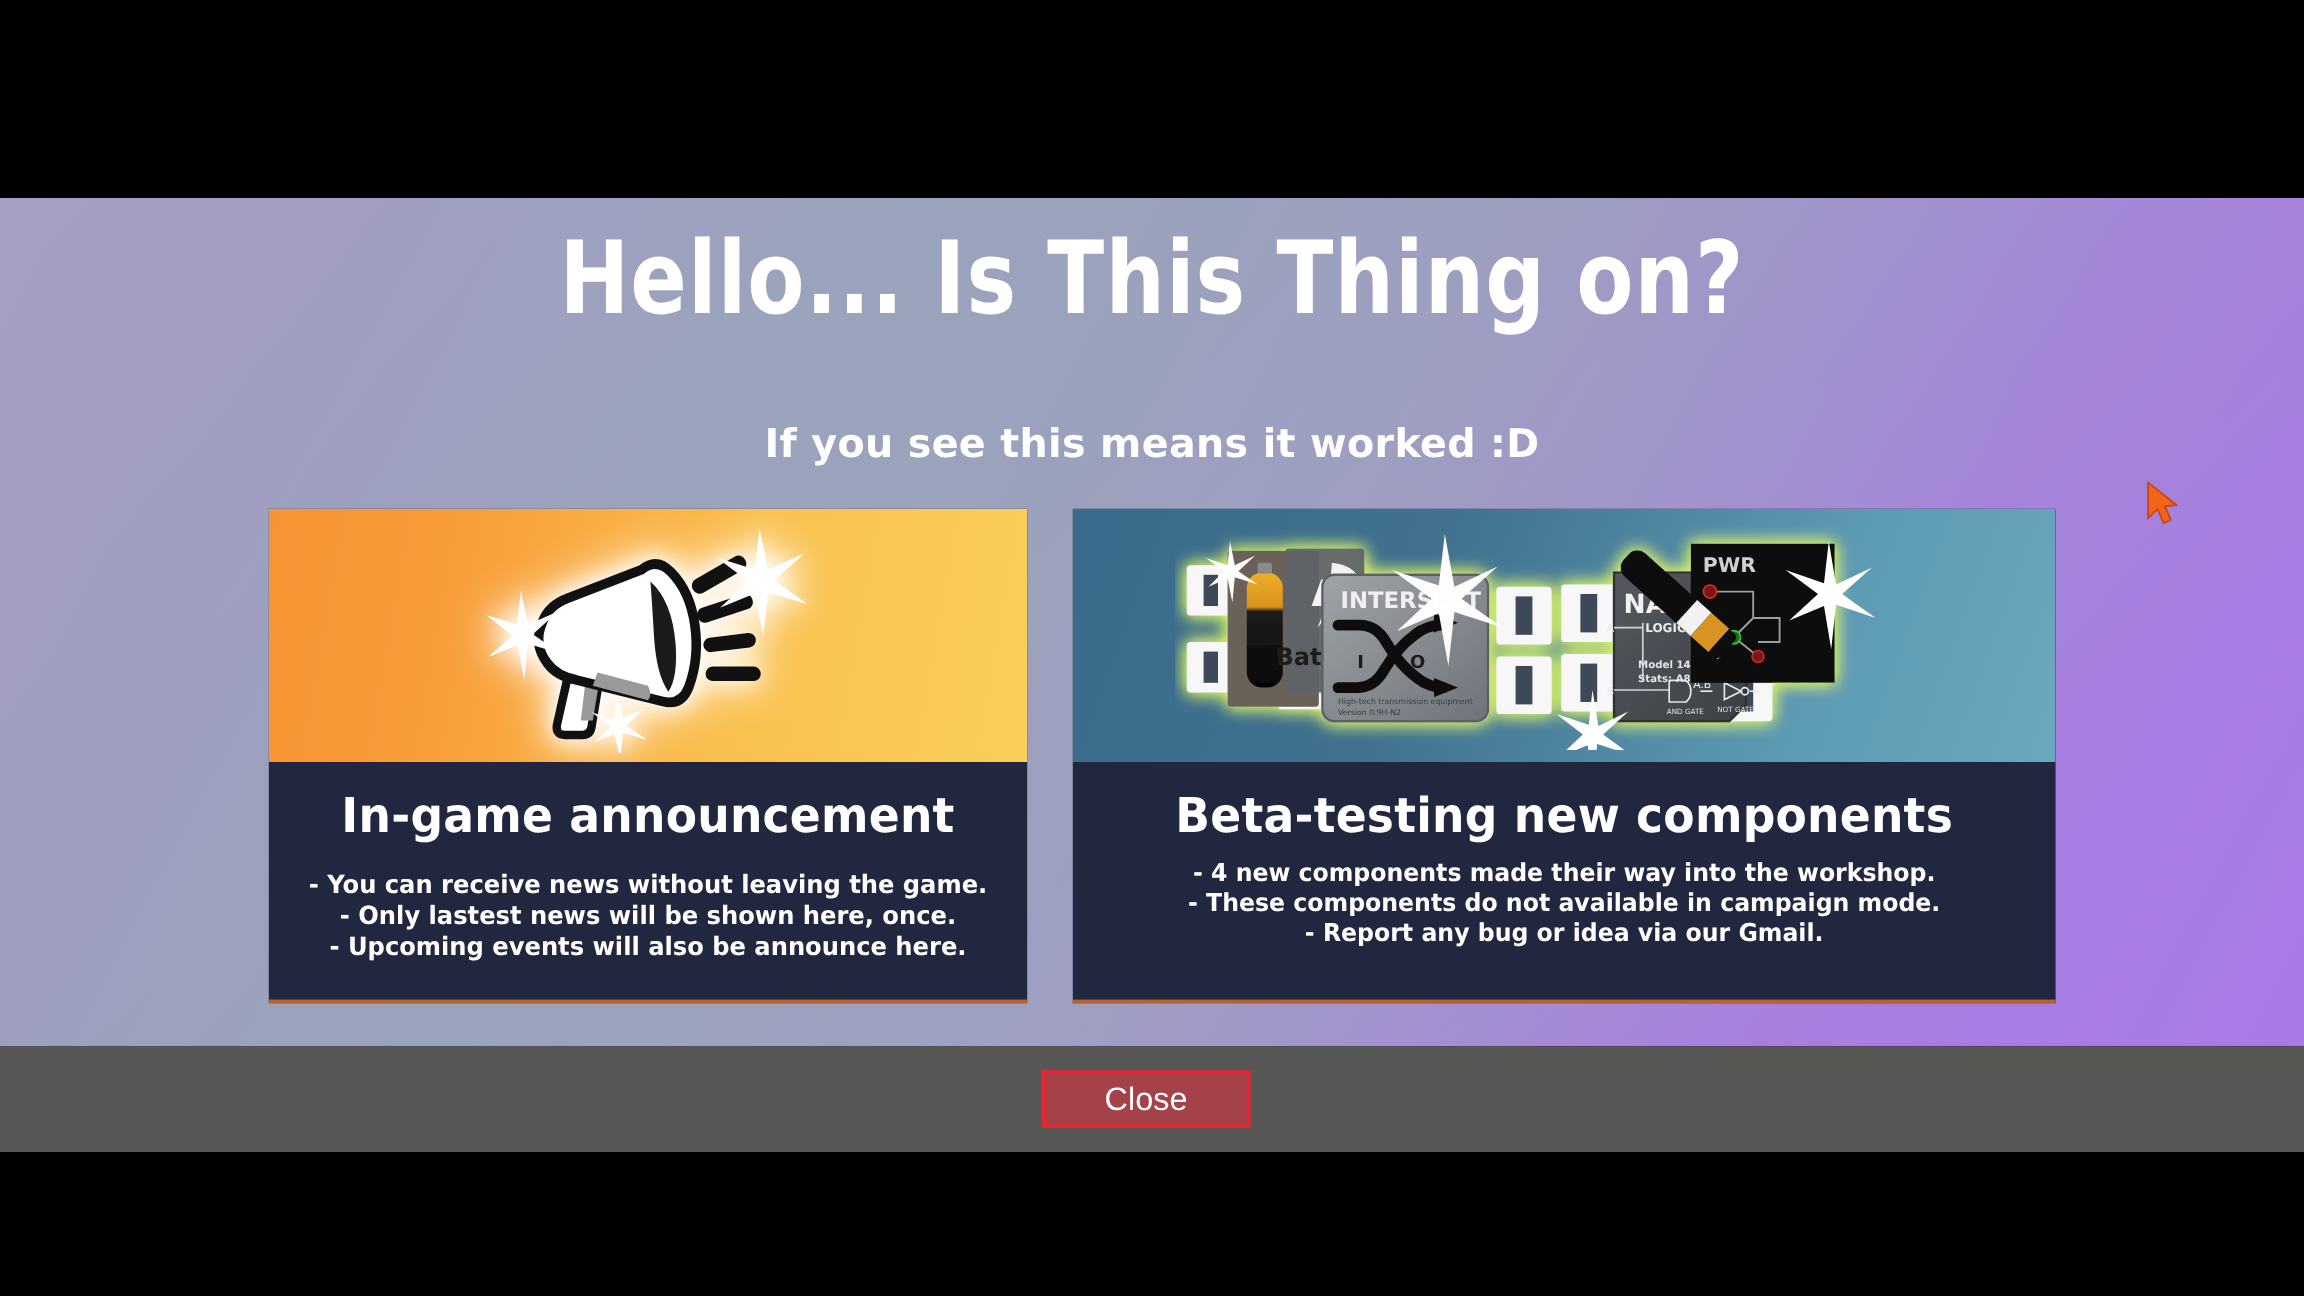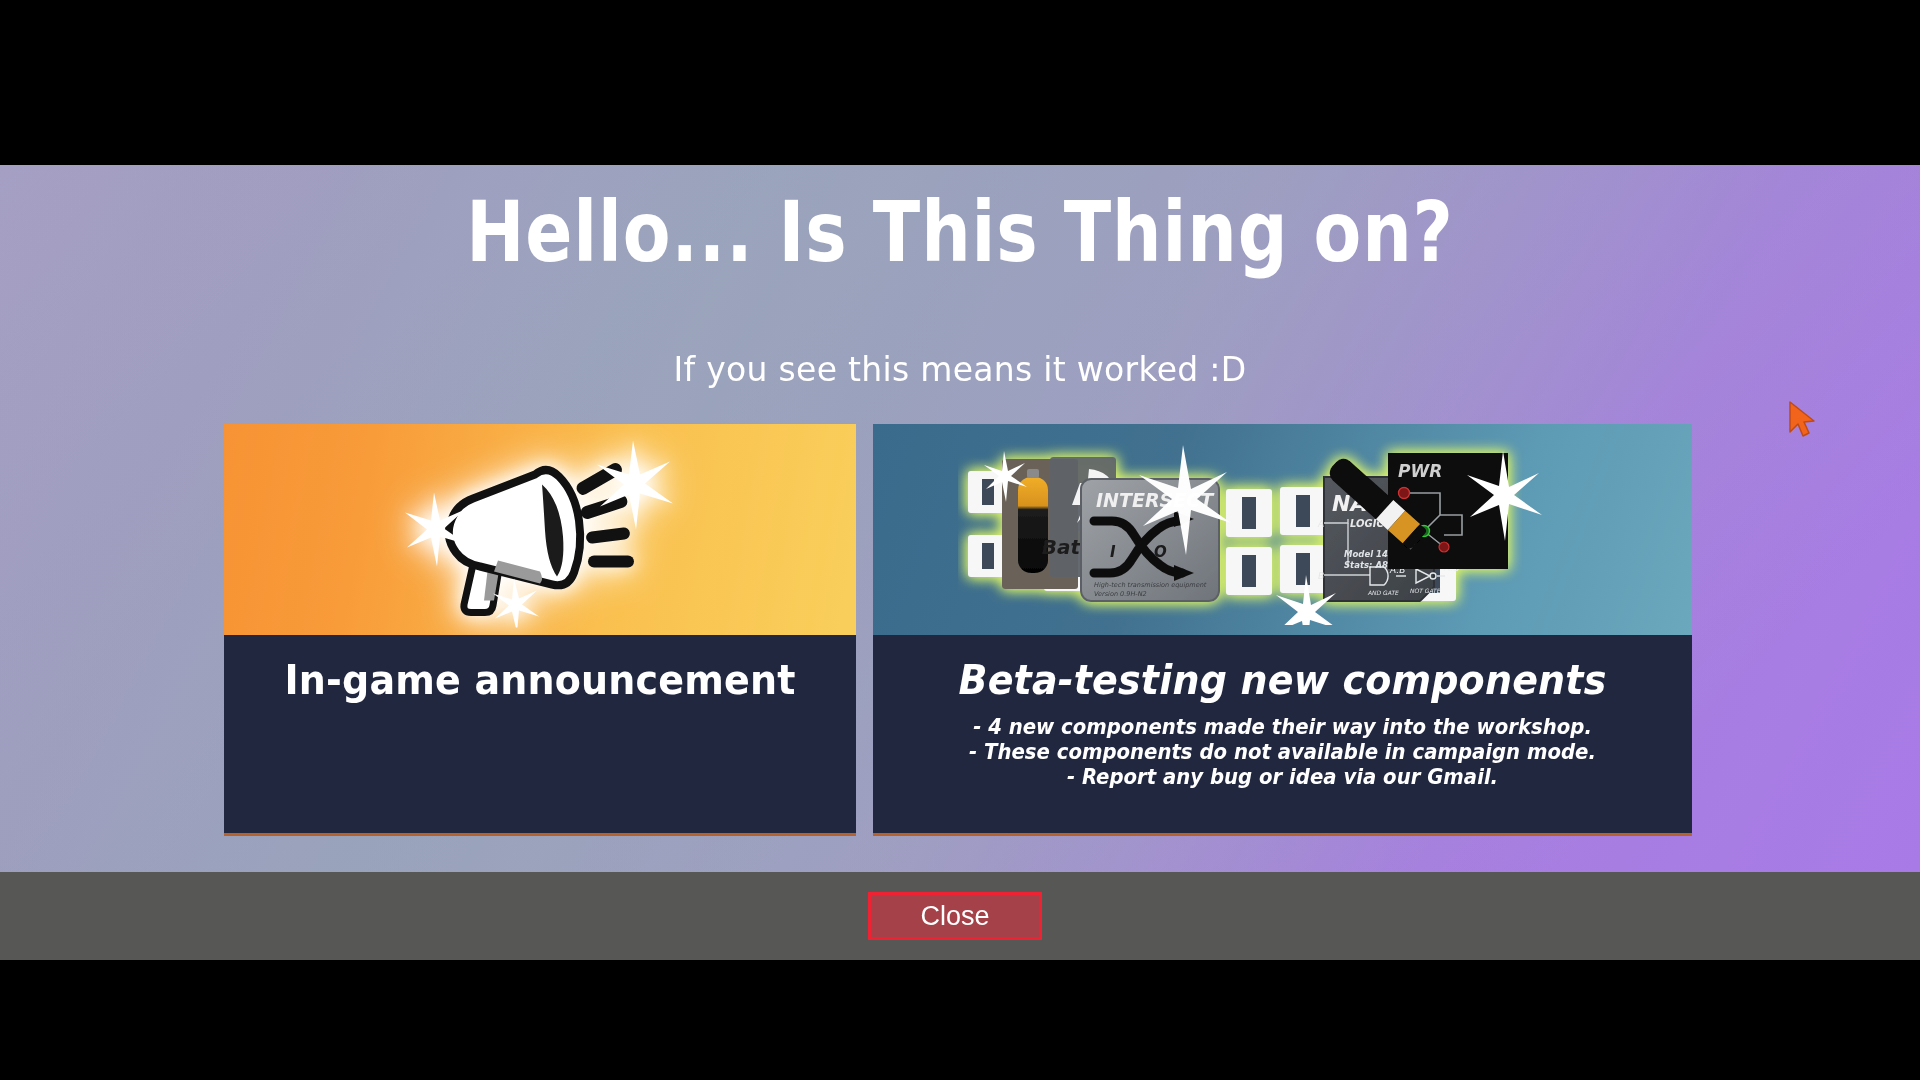--- a/index.html
+++ b/index.html
@@ -27,29 +27,29 @@
 
   .title {
     position:absolute; left:0; top:25px; width:1920px; text-align:center;
     font-size:84px; line-height:1; font-weight:700; color:#fff;
     letter-spacing:1px; font-family:"DejaVu Sans", sans-serif;
     font-stretch:condensed; transform:scaleX(.92); transform-origin:center;
     z-index:3;
   }
   .subtitle {
     position:absolute; left:0; top:185px; width:1920px; text-align:center;
-    font-size:33px; color:#fff; font-weight:400; letter-spacing:.3px;
+    font-size:33px; color:#fff; font-weight:700; letter-spacing:.3px;
     font-family:"DejaVu Sans", sans-serif; z-index:3;
   }
 
   
   .cards { position:absolute; left:224px; top:259px; width:1468px; height:412px; z-index:3; }
   .card { position:absolute; top:0; height:412px; background:#222740; border-bottom:3px solid #b5622e; overflow:hidden; }
   .card-left  { left:0;   width:632px; }
-  .card-right { left:649px; width:819px;font-style:italic; }
+  .card-right { left:670px; width:819px; }
 
   .banner { position:relative; width:100%; height:211px; overflow:hidden; }
   .banner-orange { background:linear-gradient(100deg, #f79334 0%, #f89b39 22%, #fac04f 62%, #f9cf5b 100%); }
   .banner-blue   { background:linear-gradient(110deg, #3a6b8c 0%, #41718f 35%, #5d9ab4 75%, #6ba8bd 100%); }
 
   .card-title {
     text-align:center; color:#fff; font-size:40px; font-weight:700;
     margin-top:22px; letter-spacing:.2px; font-family:"DejaVu Sans", sans-serif;
     transform:scaleX(.95);
   }
@@ -123,20 +123,25 @@
                 <g fill="#ffffff">
                   <path d="M243 8 l7 34 l30 -13 l-25 22 l28 20 l-33 -10 l-4 36 l-7 -35 l-29 12 l24 -22 l-27 -20 l32 10 Z"></path>
                   <path d="M44 60 l6 28 l25 -11 l-21 19 l23 16 l-27 -8 l-3 30 l-6 -29 l-24 10 l20 -18 l-22 -17 l26 8 Z"></path>
                   <path d="M124 146 l5 20 l18 -8 l-15 14 l17 12 l-20 -6 l-2 22 l-5 -21 l-17 7 l14 -13 l-16 -12 l19 6 Z"></path>
                 </g>
               </g>
             </svg>
           </div>
         </div>
         <div class="card-title">In-game announcement</div>
+        <div class="card-body">
+          <div class="line">- You can receive news without leaving the game.</div>
+          <div class="line">- Only lastest news will be shown here, once.</div>
+          <div class="line">- Upcoming events will also be announce here.</div>
+        </div>
       </div>
 
       <div class="card card-right">
         <div class="banner banner-blue">
           <div class="comp-wrap">
             <svg viewBox="0 0 650 190" width="650" height="190">
               <defs>
                 <filter id="greenglow" x="-40%" y="-40%" width="180%" height="180%">
                   <feGaussianBlur stdDeviation="7" result="b"></feGaussianBlur>
                   <feFlood flood-color="#d7f06a" flood-opacity="1" result="c"></feFlood>

